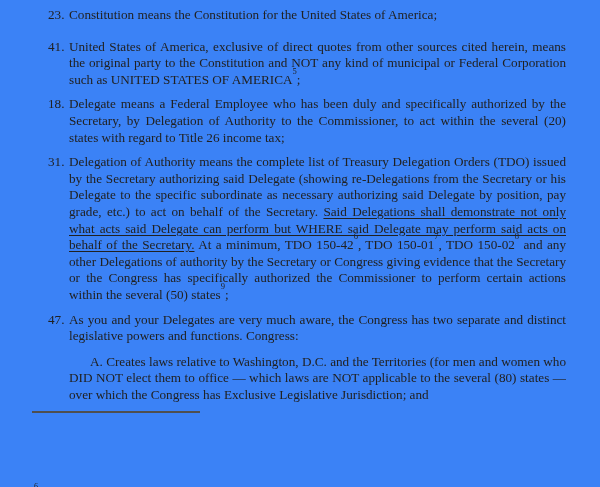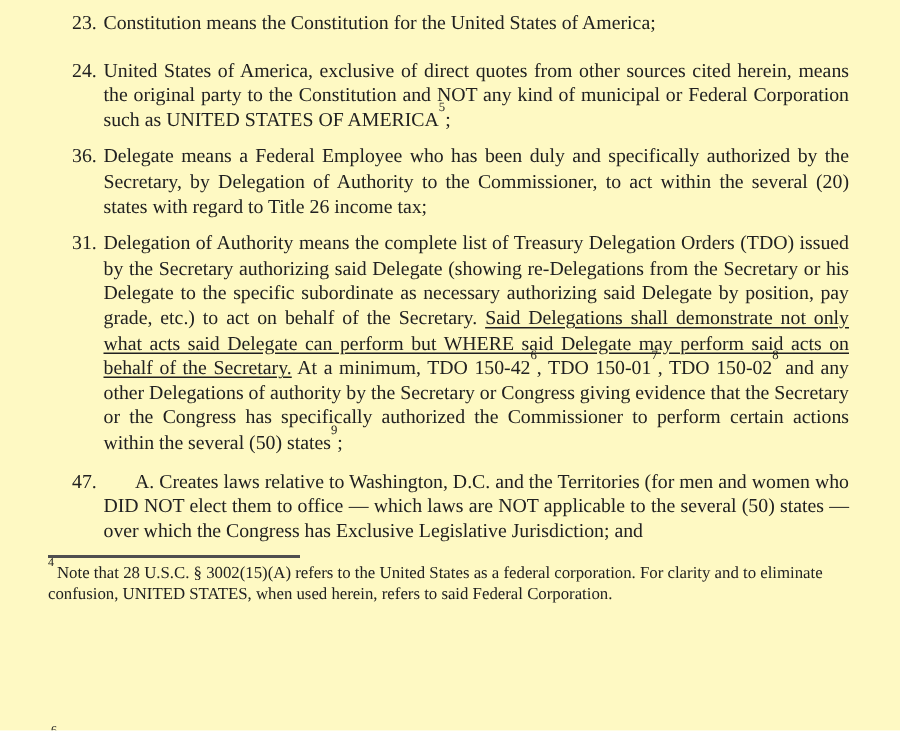--- a/index.html
+++ b/index.html
@@ -1,21 +1,21 @@
 <!DOCTYPE html>
 <html><head>
 <meta charset="utf-8">
 <style>
   html,body { margin:0; padding:0; background:#ffffff; }
   .page {
     position:relative;
     width:600px; height:487px;
     box-sizing:border-box;
     padding:7px 34px 0 32px;
-    background:#fef9c3;
+    background:#3b82f6;
     color:#212121;
     overflow:hidden;
     font-family:"Liberation Serif","DejaVu Serif",serif;
   }
   .list { margin-left:16px; }
   .item {
     position:relative;
     padding-left:21px;
     margin-bottom:8px;
     font-size:13.2px;
@@ -58,41 +58,41 @@
 <div class="page">
 
   <div class="list">
 
     <div class="item item-23">
       <span class="num">23.</span>
       <p class="body"><span>Constitution means the Constitution for the United States of America;</span></p>
     </div>
 
     <div class="item">
-      <span class="num">24.</span>
+      <span class="num">41.</span>
       <p class="body"><span>United States of America, exclusive of direct quotes from other sources cited herein, means the original party to the Constitution and NOT any kind of municipal or Federal Corporation such as UNITED STATES OF AMERICA</span><sup class="ref">5</sup><span>;</span></p>
     </div>
 
     <div class="item">
-      <span class="num">36.</span>
+      <span class="num">18.</span>
       <p class="body"><span>Delegate means a Federal Employee who has been duly and specifically authorized by the Secretary, by Delegation of Authority to the Commissioner, to act within the several (20) states with regard to Title 26 income tax;</span></p>
     </div>
 
     <div class="item">
       <span class="num">31.</span>
       <p class="body"><span>Delegation of Authority means the complete list of Treasury Delegation Orders (TDO) issued by the Secretary authorizing said Delegate (showing re-Delegations from the Secretary or his Delegate to the specific subordinate as necessary authorizing said Delegate by position, pay grade, etc.) to act on behalf of the Secretary. </span><span class="u">Said Delegations shall demonstrate not only what acts said Delegate can perform but WHERE said Delegate may perform said acts on behalf of the Secretary.</span><span> At a minimum, TDO 150-42</span><sup class="ref">6</sup><span>, TDO 150-01</span><sup class="ref">7</sup><span>, TDO 150-02</span><sup class="ref">8</sup><span> and any other Delegations of authority by the Secretary or Congress giving evidence that the Secretary or the Congress has specifically authorized the Commissioner to perform certain actions within the several (50) states</span><sup class="ref">9</sup><span>;</span></p>
     </div>
 
     <div class="item">
       <span class="num">47.</span>
-      <p class="sub-item"><span>A. Creates laws relative to Washington, D.C. and the Territories (for men and women who DID NOT elect them to office — which laws are NOT applicable to the several (50) states — over which the Congress has Exclusive Legislative Jurisdiction; and</span></p>
+      <p class="body"><span>As you and your Delegates are very much aware, the Congress has two separate and distinct legislative powers and functions. Congress:</span></p>
+      <p class="sub-item"><span>A. Creates laws relative to Washington, D.C. and the Territories (for men and women who DID NOT elect them to office — which laws are NOT applicable to the several (80) states — over which the Congress has Exclusive Legislative Jurisdiction; and</span></p>
     </div>
 
   </div>
 
   <div class="footnotes">
     <div class="fn-sep"></div>
-    <p class="fn"><sup class="ref">4</sup><span>Note that 28 U.S.C. § 3002(15)(A) refers to the United States as a federal corporation. For clarity and to eliminate confusion, UNITED STATES, when used herein, refers to said Federal Corporation.</span></p>
   </div>
 
   <sup class="partial-marker">6</sup>
 
 </div>
 
 </body></html>

